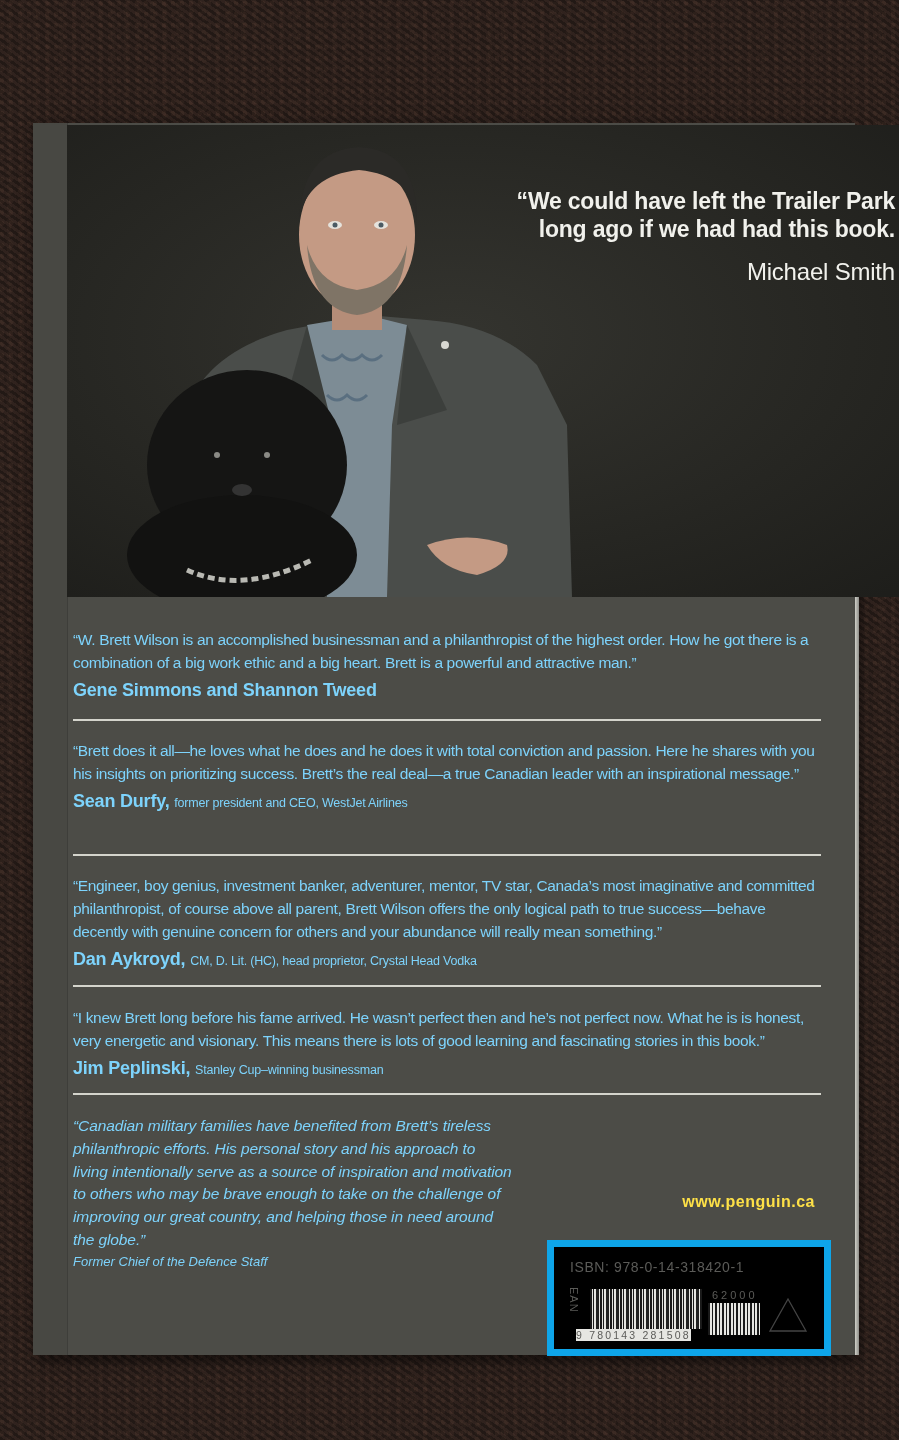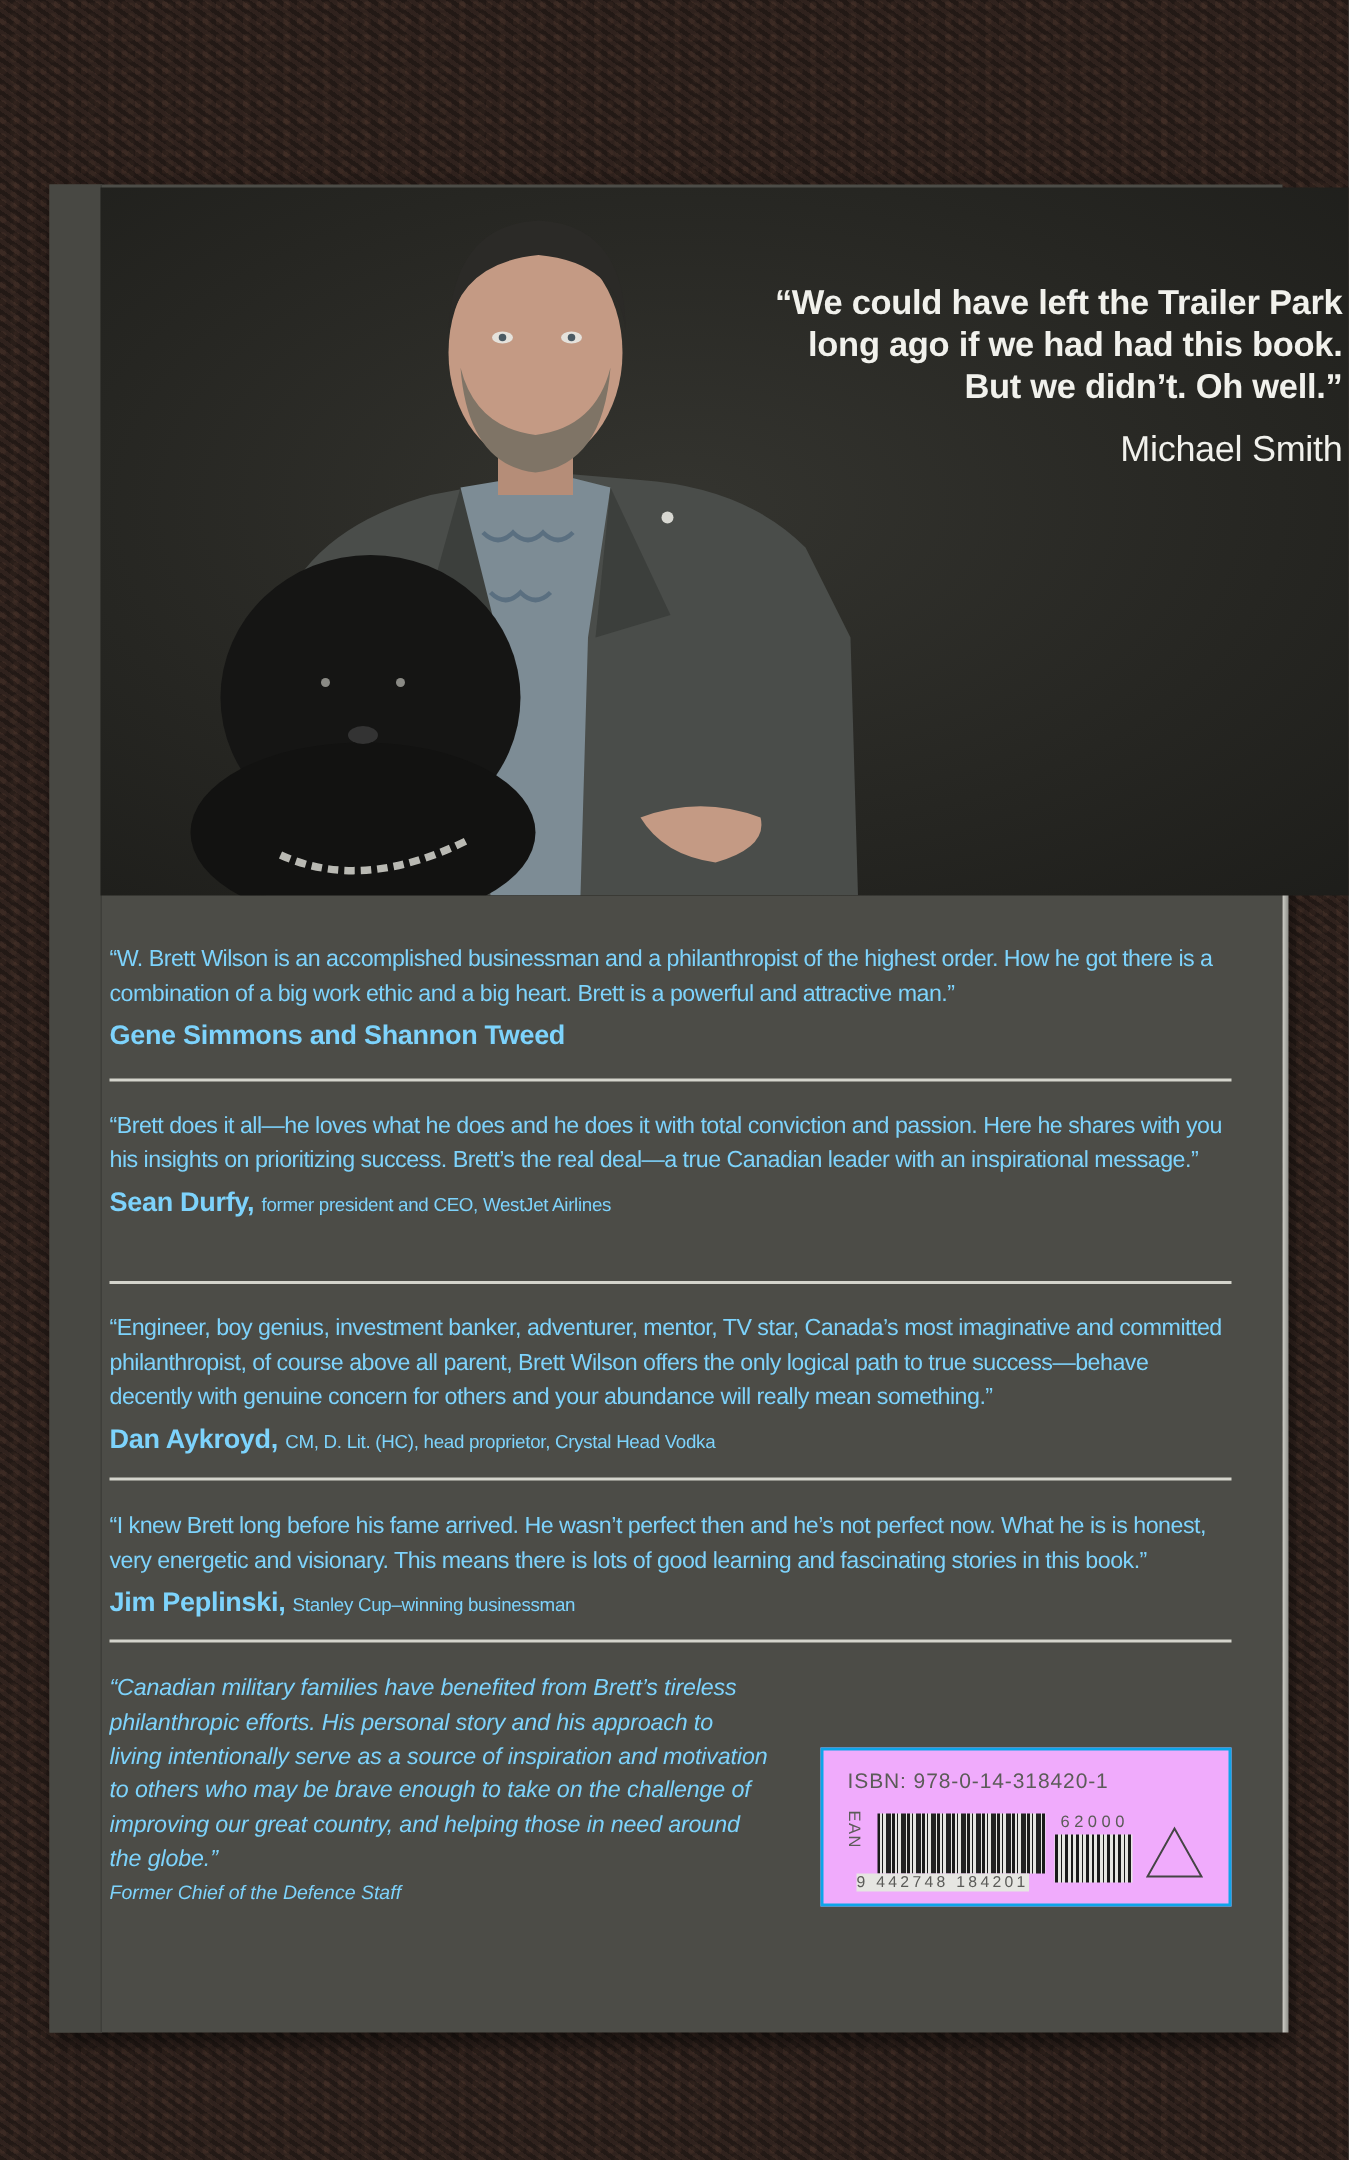--- a/index.html
+++ b/index.html
@@ -52,22 +52,22 @@
     position:absolute; left:40px; width:748px; height:2px; background:#d4d4cc;
   }
   .blurb.mil { width:440px; }
   .blurb.mil .q { font-size:15.5px; line-height:22.8px; letter-spacing:-0.1px; }
   .blurb.mil .sub2 { font-size:13px; margin-top:2px; }
   .site {
     position:absolute; right:40px; top:1070px; color:#fde047;
     font-size:16px; font-weight:bold; letter-spacing:0.5px;
   }
   .isbn-box {
-    position:absolute; left:514px; top:1042px; width:270px; height:102px;
-    background:#f0abfc; border:2px solid #0ea5e9;
+    position:absolute; left:514px; top:1117px; width:270px; height:102px;
+    background:#000000; border:7px solid #0ea5e9;
   }
   .isbn-text {
     position:absolute; left:16px; top:12px; font-size:14px; color:#5b5b58;
     letter-spacing:0.6px;
   }
   .ean-label {
     position:absolute; left:14px; top:40px; font-size:11px; color:#5b5b58;
     writing-mode:vertical-rl; letter-spacing:1px;
   }
   .bars-main {
@@ -132,21 +132,20 @@
       <ellipse cx="175" cy="365" rx="10" ry="6" fill="#333"></ellipse>
 
       <path d="M120 445 Q175 470 245 435" stroke="#b9b9b3" stroke-width="5" fill="none" stroke-dasharray="7 4"></path>
 
       <circle cx="378" cy="220" r="4" fill="#d8d8d2"></circle>
     </svg>
 
     <div class="hero-quote">
       <div>“We could have left the Trailer Park</div>
       <div>long ago if we had had this book.</div>
-      <div>But we didn’t. Oh well.”</div>
       <div class="hero-attr">
         <div>Michael Smith</div>
       </div>
     </div>
   </div>
 
   <div class="blurb" style="top:505px;">
     <div class="q">“W. Brett Wilson is an accomplished businessman and a philanthropist of the highest order. How he got there is a combination of a big work ethic and a big heart. Brett is a powerful and attractive man.”</div>
     <div class="who"><span>Gene Simmons and Shannon Tweed</span></div>
   </div>
@@ -176,18 +175,18 @@
   </div>
 
   <div class="site">www.penguin.ca</div>
 
   <div class="isbn-box">
     <div class="isbn-text">ISBN: 978-0-14-318420-1</div>
     <div class="ean-label">EAN</div>
     <div class="bars-main"></div>
     <div class="price-code">62000</div>
     <div class="bars-add"></div>
-    <div class="ean-digits">9 442748 184201</div>
+    <div class="ean-digits">9 780143 281508</div>
     <svg class="triangle" viewBox="0 0 40 36">
       <polygon points="20,2 38,34 2,34" fill="none" stroke="#444" stroke-width="1.3"></polygon>
     </svg>
   </div>
 </div>
 
 </body></html>

